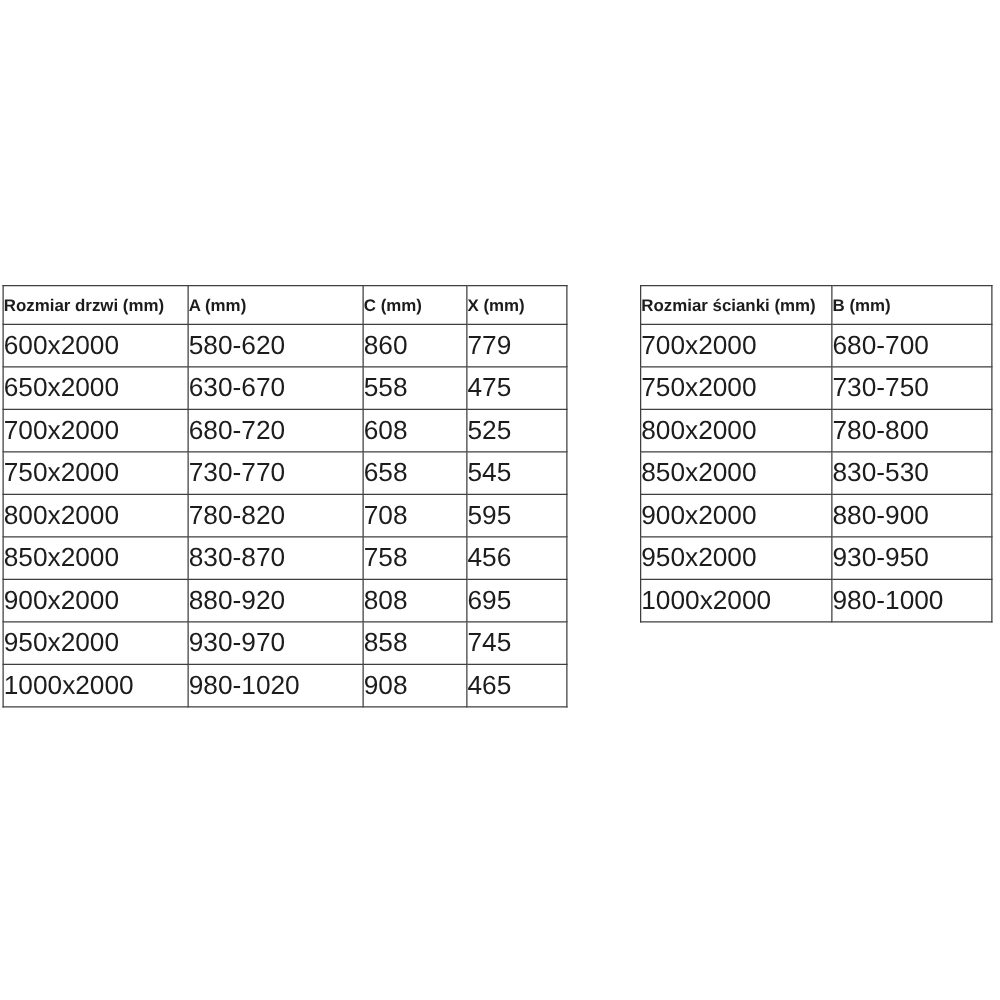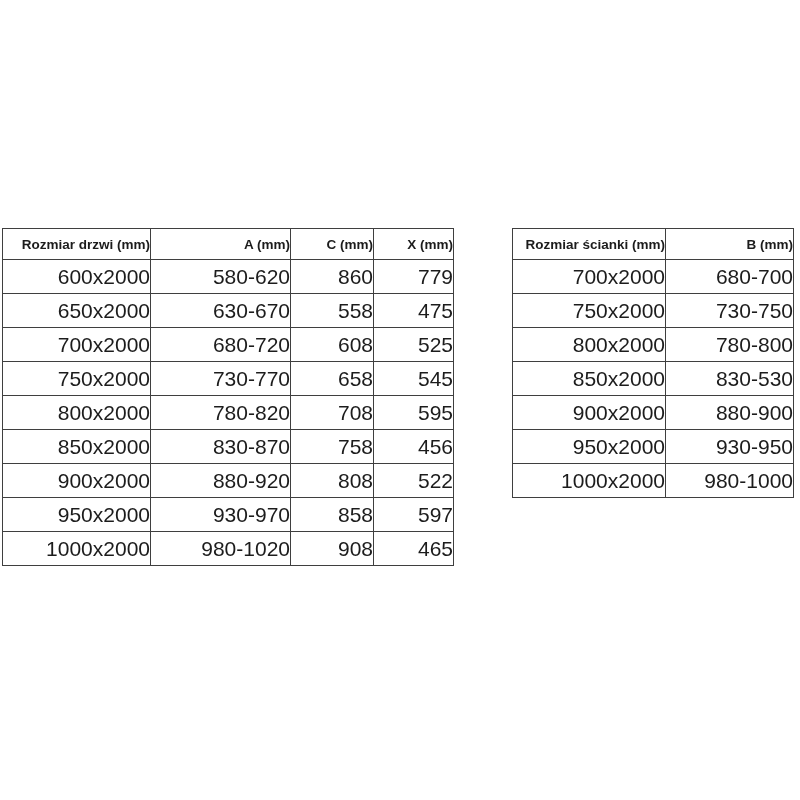--- a/index.html
+++ b/index.html
@@ -17,21 +17,21 @@
   }
   table.spec-table {
     position: absolute;
     border-collapse: collapse;
     table-layout: fixed;
     background: #ffffff;
   }
   table.spec-table th,
   table.spec-table td {
     border: 1px solid #3f3f3f;
-    text-align: right;
+    text-align: left;
     vertical-align: middle;
     padding: 0;
     overflow: hidden;
     white-space: nowrap;
   }
   table.spec-table th {
     font-weight: bold;
     font-size: 13.5px;
     height: 30px;
   }
@@ -112,27 +112,27 @@
         <tr>
           <td>850x2000</td>
           <td>830-870</td>
           <td>758</td>
           <td>456</td>
         </tr>
         <tr>
           <td>900x2000</td>
           <td>880-920</td>
           <td>808</td>
-          <td>522</td>
+          <td>695</td>
         </tr>
         <tr>
           <td>950x2000</td>
           <td>930-970</td>
           <td>858</td>
-          <td>597</td>
+          <td>745</td>
         </tr>
         <tr>
           <td>1000x2000</td>
           <td>980-1020</td>
           <td>908</td>
           <td>465</td>
         </tr>
       </tbody>
   </table>
 

